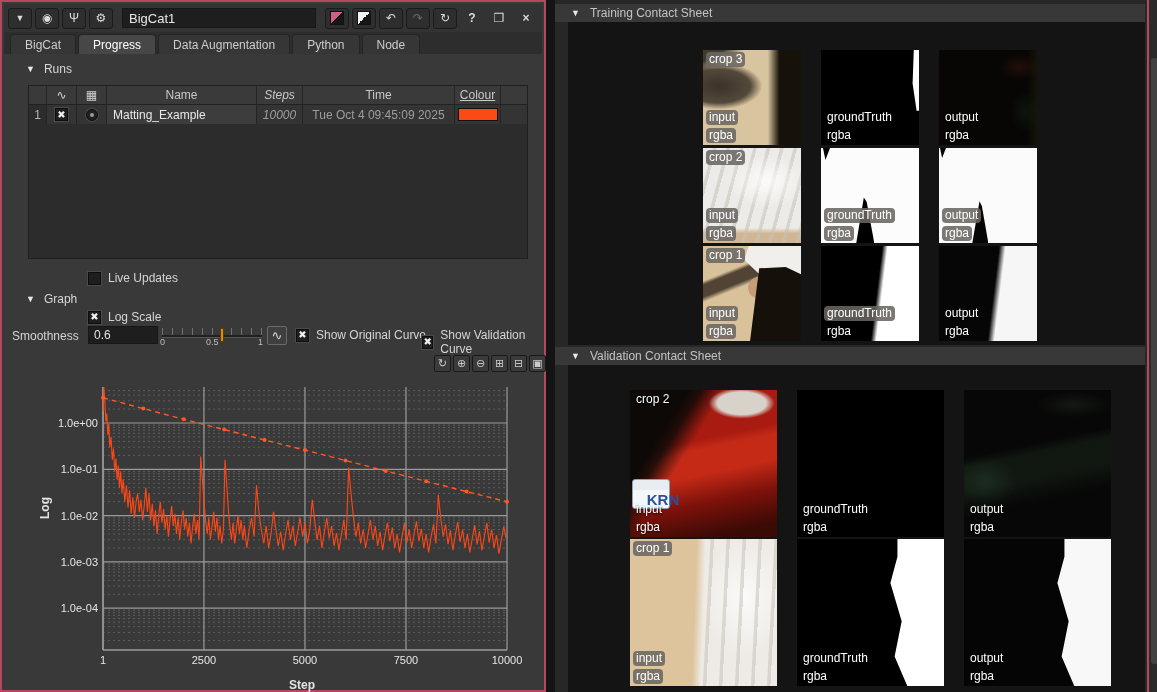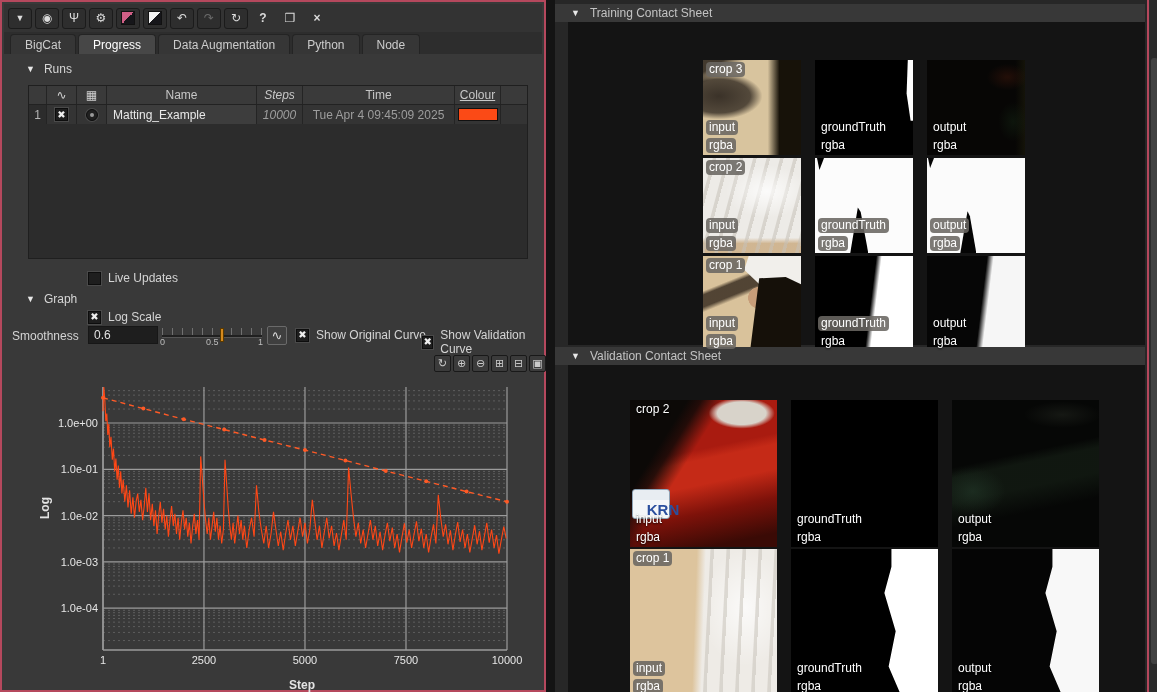--- a/index.html
+++ b/index.html
@@ -93,21 +93,21 @@
 
   
   .right-pane { position:absolute; left:555px; top:0; width:602px; height:692px;
     background:#272727; }
   .sheet-header { position:absolute; left:0; width:590px; height:18px; background:#383838;
     display:flex; align-items:center; gap:10px; padding-left:16px; font-size:12px;
     color:#c3c3c3; cursor:pointer; }
   .sheet-body { position:absolute; left:13px; width:577px; background:#141414; }
   .banner { position:absolute; height:17px; font-size:12px; color:#ffffff;
     background:#ee4317; border-radius:3px; padding:1px 6px; white-space:nowrap; }
-  .sheet-row { position:absolute; display:flex; gap:14px;margin-top:10px; }
+  .sheet-row { position:absolute; display:flex; gap:20px; }
   .thumb { position:relative; overflow:hidden; cursor:pointer; }
   .thumb.t-sm { width:98px; height:95px; }
   .thumb.t-lg { width:147px; height:147px; }
   .lbl { position:absolute; left:3px; font-size:12px; color:#ffffff; line-height:15px;
     padding:0 3px; white-space:nowrap; z-index:5; }
   .lbl.badged { background:rgba(106,103,98,0.88); border-radius:4px; }
   .lbl.plain { text-shadow:0 1px 2px rgba(0,0,0,0.9); }
   .lbl.crop { top:2px; }
   .lbl.role { bottom:20px; }
   .lbl.chan { bottom:2px; }
@@ -197,20 +197,21 @@
         </div>
       <div class="tb-btn">
           <span>◉</span>
         </div>
       <div class="tb-btn">
           <span>Ψ</span>
         </div>
       <div class="tb-btn">
           <span>⚙</span>
         </div>
+      <input class="title-field" value="BigCat1" style="">
       <div class="tb-btn">
           <span class="swatch-split pink"></span>
         </div>
       <div class="tb-btn">
           <span class="swatch-split white"></span>
         </div>
       <div class="tb-btn">
           <span>↶</span>
         </div>
       <div class="tb-btn disabled">
@@ -263,21 +264,21 @@
         <div class="rt-row rt-body">
           <div class="rt-cell c-num">1</div>
           <div class="rt-cell c-chk">
               <span class="chk">✖</span>
             </div>
           <div class="rt-cell c-rad">
               <span class="radio"></span>
             </div>
           <div class="rt-cell c-name">Matting_Example</div>
           <div class="rt-cell c-steps">10000</div>
-          <div class="rt-cell c-time">Tue Apr  4 09:45:09 2025</div>
+          <div class="rt-cell c-time">Tue Oct  4 09:45:09 2025</div>
           <div class="rt-cell c-col">
               <span class="colour-chip" style="background: rgb(251, 74, 22);"></span>
             </div>
           <div class="rt-cell c-fill"></div>
         </div>
       </div>
 
       <label class="check-row" style="left:84px; top:217px;">
         <span class="chk"></span>
         <span>Live Updates</span>

